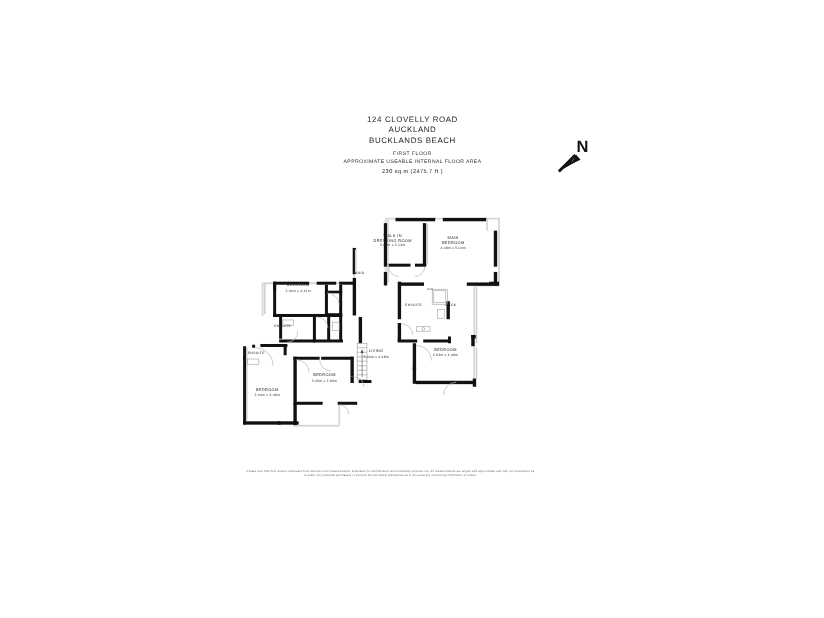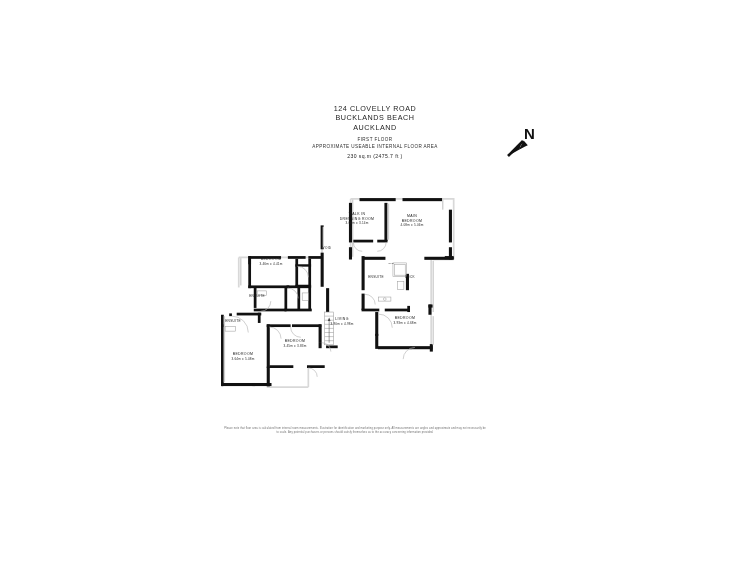--- a/index.html
+++ b/index.html
@@ -35,22 +35,22 @@
   .disclaimer{position:absolute;left:224px;top:427px;width:262px;text-align:center;
               font-size:2.6px;line-height:4.3px;letter-spacing:.12px;color:#6d6d6d;}
 </style>
 </head>
 <body>
 
 <div class="sheet">
 
   <div class="titleblock">
     <div class="t-line">124 CLOVELLY ROAD</div>
+    <div class="t-line">AUCKLAND</div>
     <div class="t-line">BUCKLANDS BEACH</div>
-    <div class="t-line">AUCKLAND</div>
     <div class="t-sub">FIRST FLOOR</div>
     <div class="t-sub2">APPROXIMATE USEABLE INTERNAL FLOOR AREA</div>
     <div class="t-area">230 sq.m (2475.7 ft )</div>
   </div>
 
   <div class="north">
     <span class="nletter">N</span>
     <svg width="40" height="36" viewBox="0 0 40 36">
       <path d="M3 28 L17 14 L14.5 20.5 L20.5 14.5 L14 20.5 L20.5 18 Z" fill="#111"></path>
       <path d="M3 28 L18 13" stroke="#111" stroke-width="2.6" stroke-linecap="butt"></path>

